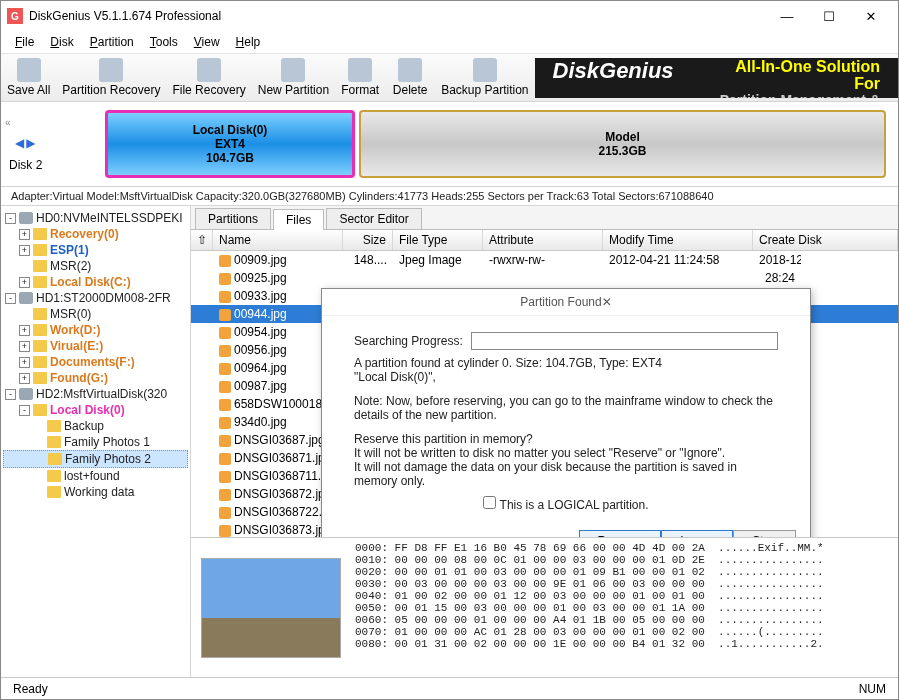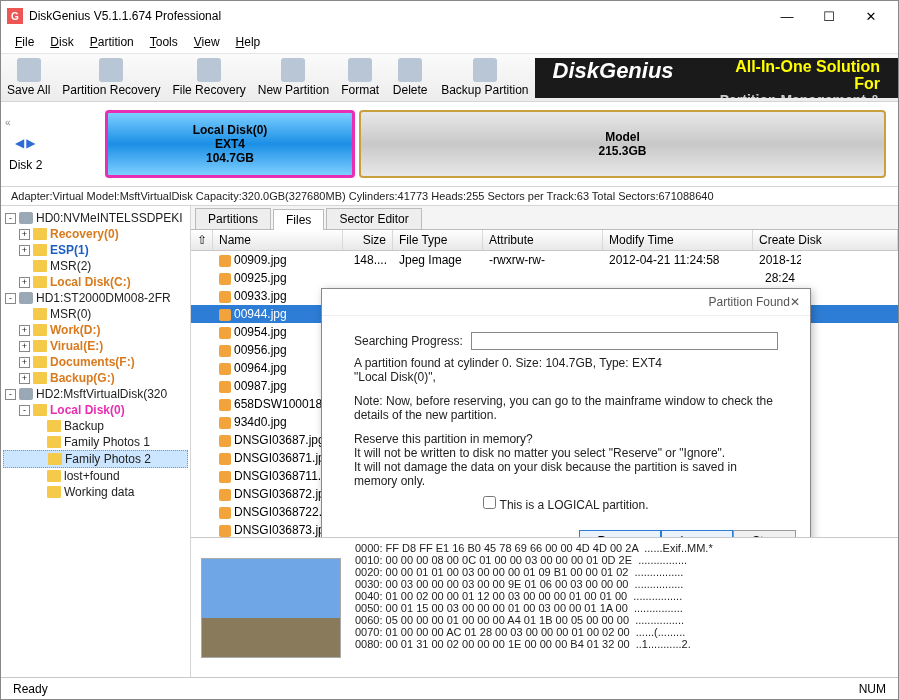--- a/index.html
+++ b/index.html
@@ -48,31 +48,31 @@
 .grid{flex:1;overflow:hidden;display:flex;flex-direction:column;position:relative}
 .ghdr{display:flex;background:linear-gradient(#fff,#e8e8e8);border-bottom:1px solid #c8c8c8}
 .gh{padding:3px 6px;border-right:1px solid #d8d8d8;font-size:12px}
 .c0{width:22px}.c1{width:130px}.c2{width:50px;text-align:right}.c3{width:90px}.c4{width:120px}.c5{width:150px}.c6{flex:1}.c7{width:48px;text-align:right}
 .grows{flex:1;overflow:auto}
 .gr{display:flex;padding:1px 0;align-items:center}
 .gr.sel{background:#2d7dd6;color:#fff}
 .gc{padding:1px 6px;white-space:nowrap;overflow:hidden}
 .gc .ji{display:inline-block;width:12px;height:12px;background:#f3a33b;border-radius:2px;margin-right:3px;vertical-align:middle}
 .dialog{position:absolute;left:130px;top:58px;width:490px;background:#fff;border:1px solid #888;box-shadow:2px 2px 8px rgba(0,0,0,.25);z-index:10}
-.dlgtitle{display:flex;align-items:center;justify-content:flex-end;padding:6px 10px;background:#fff;border-bottom:1px solid #eee;color:#555}
+.dlgtitle{display:flex;align-items:center;justify-content:center;padding:6px 10px;background:#fff;border-bottom:1px solid #eee;color:#555}
 .dlgbody{padding:10px 32px;font-size:12px;color:#222}
 .dlgrow{display:flex;align-items:center;margin:6px 0}
 .prog{flex:1;height:18px;border:1px solid #888;margin-left:8px;background:#fff}
 .dlgbtns{display:flex;justify-content:flex-end;padding:8px 14px}
 .dlgbtns button{padding:3px 18px;border:1px solid #2d7dd6;background:#eaf3fc;cursor:default}
 .dlgbtns button.plain{border:1px solid #999;background:#f0f0f0}
 .preview{height:140px;border-top:1px solid #c8c8c8;display:flex}
 .thumb{width:160px;padding:6px;display:flex;align-items:center;justify-content:center}
 .thumb .img{width:140px;height:100px;background:linear-gradient(#6fa7e6 60%,#8a7a5c 60%);border:1px solid #aaa}
-.hex{flex:1;font-family:Liberation Sans, sans-serif;font-size:11px;padding:4px;overflow:hidden;color:#222;white-space:pre}
+.hex{flex:1;font-family:Liberation Mono, monospace;font-size:11px;padding:4px;overflow:hidden;color:#222;white-space:pre}
 .status{height:22px;border-top:1px solid #c8c8c8;display:flex;align-items:center;padding:0 12px;justify-content:space-between}
 </style>
 </head>
 <body>
 
 <div class="titlebar">
  <div class="icon">G</div>
  <div class="title">DiskGenius V5.1.1.674 Professional</div>
  <div class="winbtns">
   <div>—</div>
@@ -202,21 +202,21 @@
         <span class="or">Virual(E:)</span>
       </div>
       <div class="tn lv2">
         <span class="tg">+</span>
         <span class="fi"></span>
         <span class="or">Documents(F:)</span>
       </div>
       <div class="tn lv2">
         <span class="tg">+</span>
         <span class="fi"></span>
-        <span class="or">Backup(G:)</span>
+        <span class="or">Found(G:)</span>
       </div>
       <div class="tn lv1">
         <span class="tg">-</span>
         <span class="di"></span>
         <span class="">HD2:MsftVirtualDisk(320</span>
       </div>
       <div class="tn lv2">
         <span class="tg">-</span>
         <span class="fi"></span>
         <span class="mg">Local Disk(0)</span>

